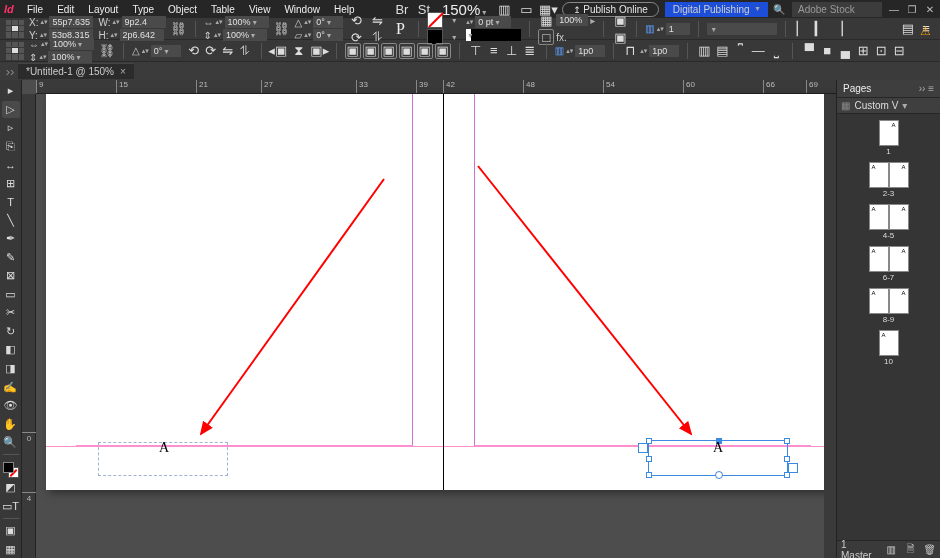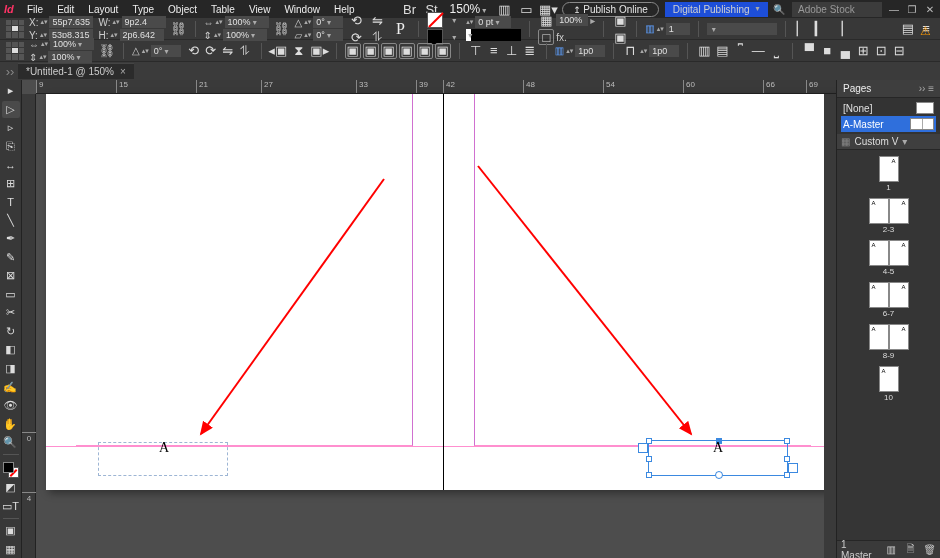--- a/index.html
+++ b/index.html
@@ -2,21 +2,21 @@
 <html><head>
 <meta charset="utf-8">
 <style>
   *{box-sizing:border-box;margin:0;padding:0;font-family:'Segoe UI',Tahoma,sans-serif;font-size:10px;user-select:none}
   body{width:940px;height:558px;background:#2f2f2f;overflow:hidden;position:relative;color:#eee}
   
   .menubar{height:18px;background:#262626;display:flex;align-items:center;gap:4px;padding:0 4px}
   .id-logo{color:#ff3366;font-weight:bold;font-style:italic;font-size:11px;width:14px}
   .menu-item{color:#eee;font-size:10px;padding:0 5px;cursor:default}
   .menu-right{margin-left:auto;display:flex;align-items:center;gap:6px}
-  .zoom-box{background:#262626;color:#eee;padding:0 4px;font-size:12px}
+  .zoom-box{background:#262626;color:#eee;padding:0 4px;font-size:15px}
   .publish{border:1px solid #888;border-radius:10px;padding:1px 10px;font-size:10px;color:#e6e6e6}
   .workspace-dd{background:#1d4ed8;color:#d0d0d0;padding:2px 8px;font-size:10px;display:flex;gap:4px}
   .search-adobe{background:#3c3c3c;color:#999;padding:2px 6px;font-size:10px;width:90px}
   .win-ctrl{color:#bbb;width:12px;text-align:center}
   
   .ctrl-row{height:22px;background:#383838;display:flex;align-items:center;gap:5px;padding:0 6px;border-bottom:1px solid #2a2a2a}
   .ctrl-icon{width:16px;height:16px;display:flex;align-items:center;justify-content:center;color:#ddd;font-size:13px;border-radius:2px}
   .ctrl-icon.sq{border:1px solid #888}
   .num-field{background:#4a4a4a;color:#e0e0e0;padding:1px 3px;font-size:9px;width:44px;display:inline-block;text-align:left}
   .field-wrap{display:flex;align-items:center;gap:2px;color:#ccc;font-size:9px}
@@ -437,30 +437,20 @@
       </div>
     </div>
     <div class="scroll-v"></div>
   </div>
 
   <div class="dock">
     <div class="panel-tab">
       <span>Pages</span>
       <span style="color:#aaa">›› ≡</span>
     </div>
-    <div class="panel-body">
-      <div class="master-row">
-        <span>[None]</span>
-        <span class="master-ico"></span>
-      </div>
-      <div class="master-row sel">
-        <span>A-Master</span>
-        <span class="master-ico double"></span>
-      </div>
-    </div>
     <div class="pages-divider">
       <span style="color:#888">▦</span>
         <span>Custom V</span>
         <span style="color:#aaa">▾</span>
     </div>
     <div class="pages-scroll">
       <div class="page-thumb">
           <div class="pg">
             <span class="a r">A</span>
           </div>

